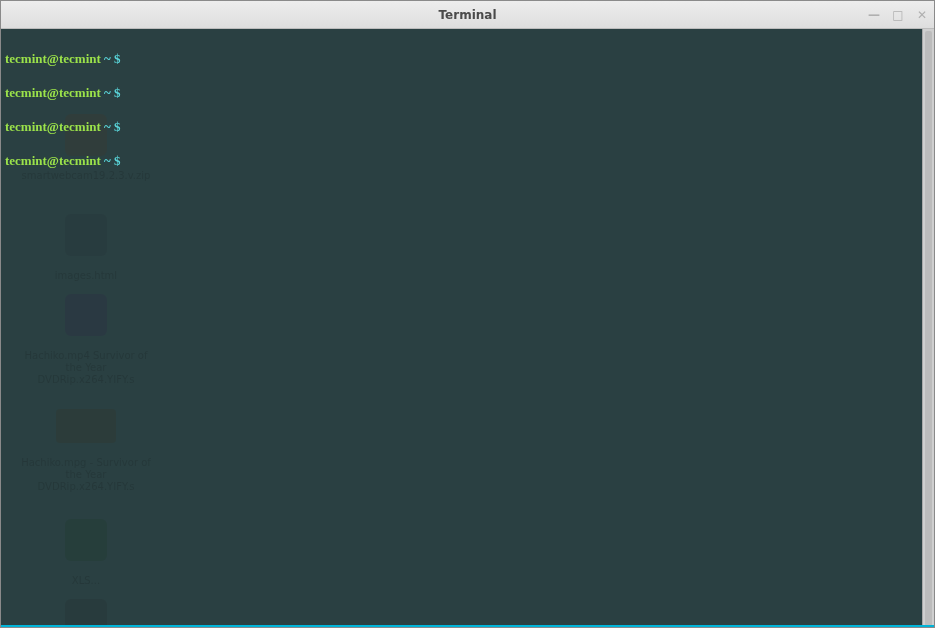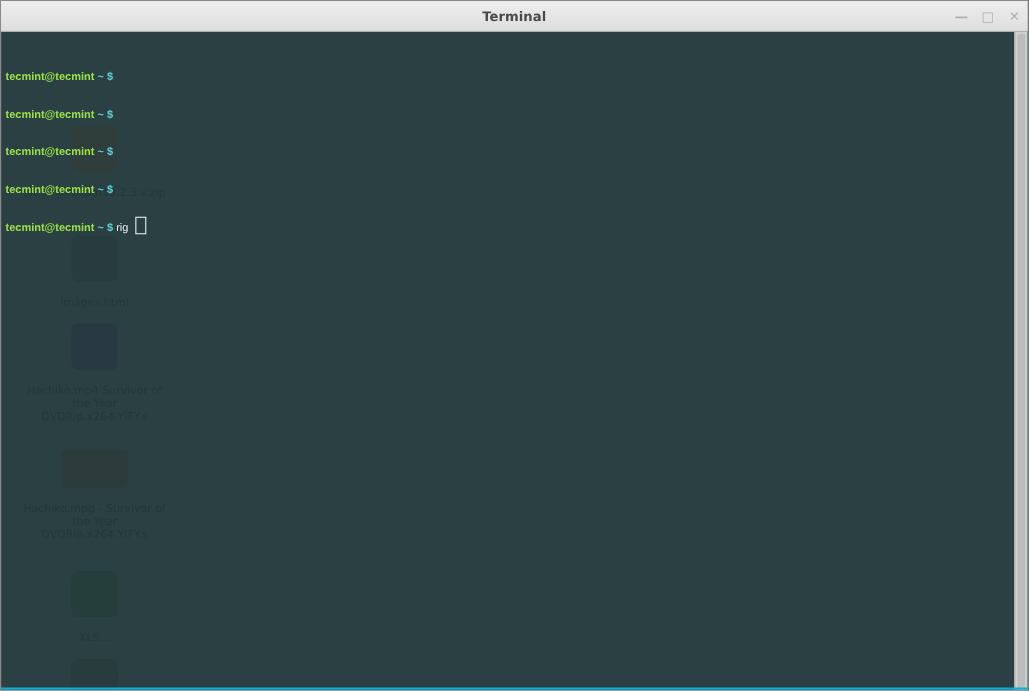--- a/index.html
+++ b/index.html
@@ -92,23 +92,23 @@
       font-size: 10px;
       color: #0b0b0b;
       text-align: center;
       line-height: 1.2;
       width: 100%;
       word-wrap: break-word;
     }
     .term {
       position: absolute;
       inset: 0;
-      padding: 16px 4px;
-      font-family: Liberation Sans, sans-serif;
-      font-size: 10px;
+      padding: 4px 4px;
+      font-family: Liberation Serif, serif;
+      font-size: 13px;
       line-height: 17px;
       color: #cfd8d9;
       white-space: pre;
     }
     .prompt-user { color: #9be24a; font-weight: bold; }
     .prompt-tld  { color: #59d3d8; font-weight: bold; }
     .prompt-dol  { color: #59d3d8; font-weight: bold; }
     .cmd-text    { color: #e8eeee; }
     .cursor {
       display: inline-block;
@@ -188,21 +188,20 @@
       <div class="dicon" style="left:20px;top:570px;">
         <div class="box" style="background:#222;"></div>
       </div>
     </div>
 
     <div class="term">
 <div><span class="prompt-user">tecmint@tecmint</span> <span class="prompt-tld">~</span> <span class="prompt-dol">$</span></div>
 <div><span class="prompt-user">tecmint@tecmint</span> <span class="prompt-tld">~</span> <span class="prompt-dol">$</span></div>
 <div><span class="prompt-user">tecmint@tecmint</span> <span class="prompt-tld">~</span> <span class="prompt-dol">$</span></div>
 <div><span class="prompt-user">tecmint@tecmint</span> <span class="prompt-tld">~</span> <span class="prompt-dol">$</span></div>
-<div><span class="prompt-user">tecmint@tecmint</span> <span class="prompt-tld">~</span> <span class="prompt-dol">$</span> <span class="cmd-text">rig </span><span class="cursor"></span></div>
     </div>
 
     <div class="scrollbar">
       <div class="thumb"></div>
     </div>
 
     <div class="bottom-edge"></div>
   </div>
 
 </div>

